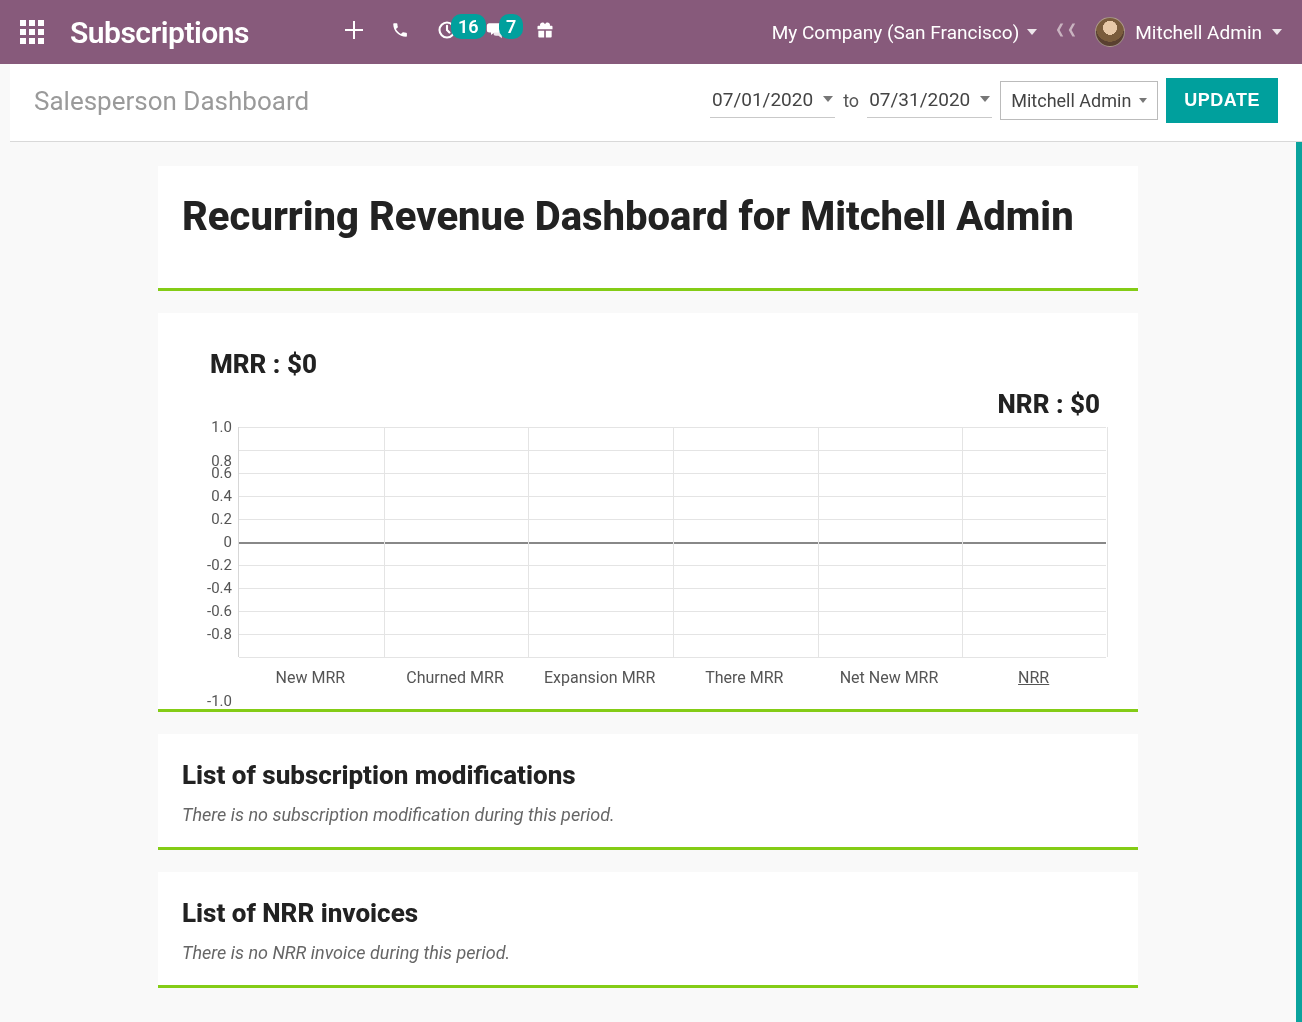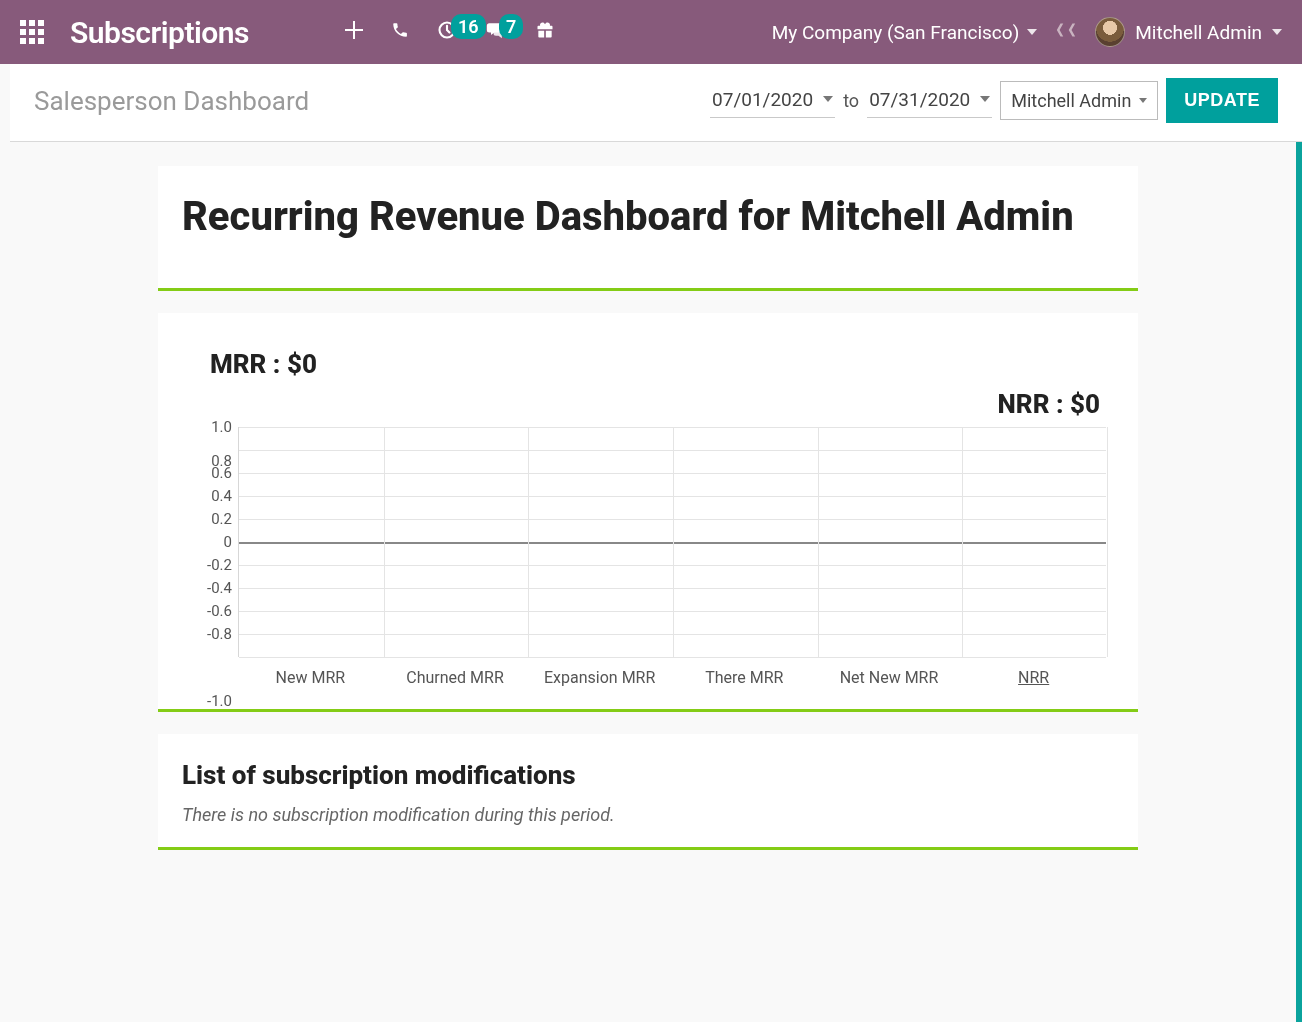--- a/index.html
+++ b/index.html
@@ -386,15 +386,19 @@
           <div class="xcat" style="left: 707px;">Net New MRR</div>
           <div class="xcat" style="left: 851.667px; text-decoration: underline;">NRR</div>
         </div>
     </div>
 
     <div class="card">
       <div class="section-title">List of subscription modifications</div>
       <div class="empty-msg">There is no subscription modification during this period.</div>
     </div>
 
+    <div class="card">
+      <div class="section-title">List of NRR invoices</div>
+      <div class="empty-msg">There is no NRR invoice during this period.</div>
+    </div>
 
   </div>
 </div>
 
 </body></html>

